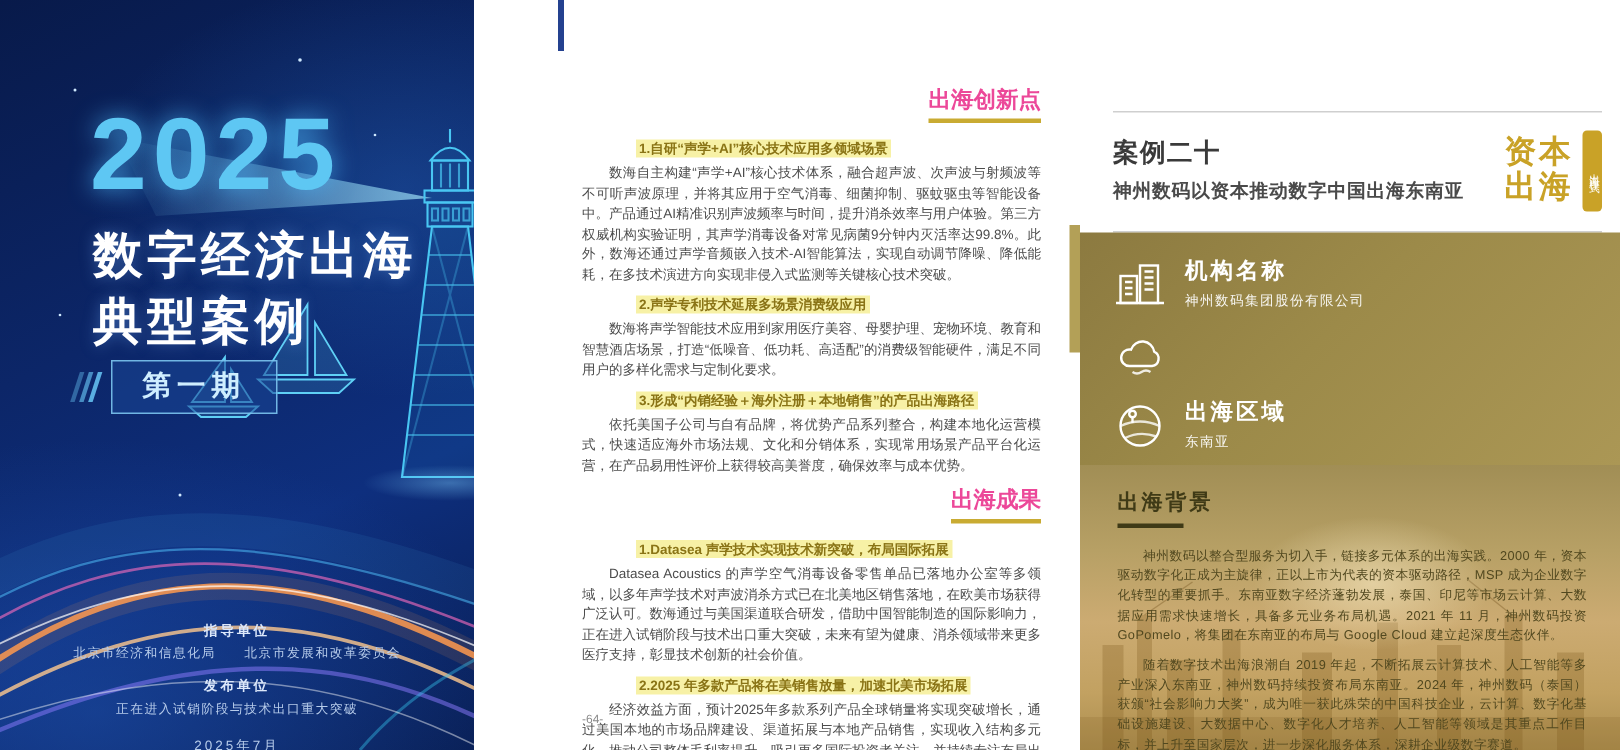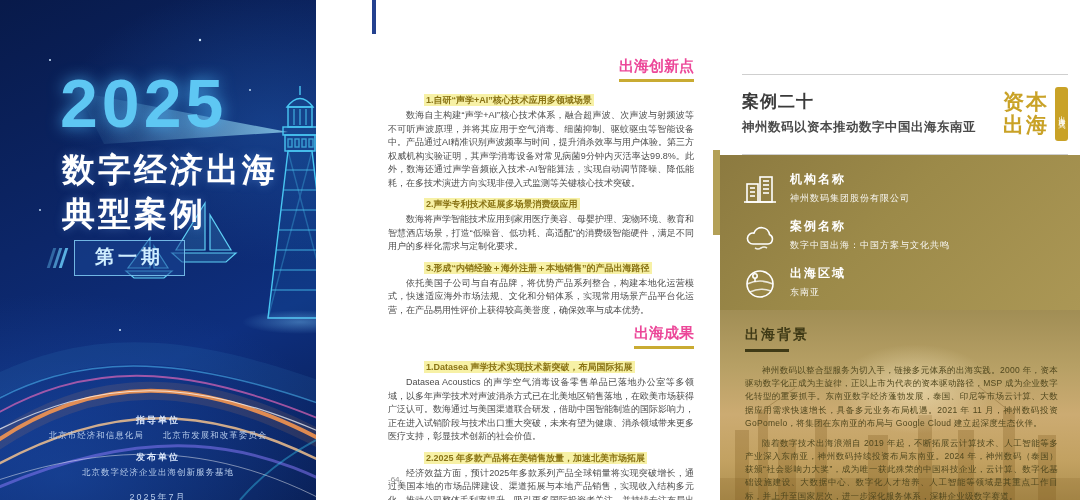--- a/index.html
+++ b/index.html
@@ -60,21 +60,21 @@
   .mode-tag { text-align:center; color:#c9a227; font-weight:800; font-size:21px;
     line-height:1.08; letter-spacing:2px; margin-top:2px; }
   .mode-ribbon { width:13px; height:54px; background:#c9a227; border-radius:3px; margin-left:6px;
     margin-top:2px; display:flex; align-items:center; justify-content:center;
     writing-mode:vertical-rl; color:#ffffff; font-size:7px; letter-spacing:2px; }
   .gold-block { position:absolute; left:0; right:0; top:155px; height:155px;
     background:linear-gradient(135deg,#8c7a40 0%, #9c8a49 45%, #ab9755 100%);
     padding:16px 20px 0 22px; }
   .info-row { display:flex; align-items:flex-start; margin-bottom:11px; }
   .info-icon { width:36px; height:36px; flex:0 0 36px; margin-right:12px; }
-  .info-label { font-size:12px; font-weight:800; color:#ffffff; letter-spacing:2px; }
+  .info-label { font-size:15px; font-weight:800; color:#ffffff; letter-spacing:2px; }
   .info-value { font-size:9px; color:rgba(255,255,255,.92); margin-top:4px; letter-spacing:1px; }
   .logo-box { position:absolute; right:18px; top:22px; width:110px; height:44px;
     background:#ffffff; border-radius:5px; display:flex; align-items:center;
     justify-content:center; gap:5px; box-shadow:0 1px 3px rgba(0,0,0,.2); }
   .logo-texts { line-height:1.1; }
   .logo-cn { font-size:10.5px; font-weight:800; color:#8c1d22; letter-spacing:1px; }
   .logo-en { font-size:6.5px; color:#c8102e; }
   .bg-section { position:absolute; left:0; right:0; top:310px; bottom:0; overflow:hidden;
     background:linear-gradient(180deg,#a18e55 0%, #b7a065 30%, #ccab72 55%, #c2a161 80%, #ab8d4e 100%); }
   .bg-sun { position:absolute; left:32%; top:18%; width:160px; height:90px;
@@ -172,21 +172,21 @@
     <div class="issue-row">
       <span class="issue-bar b1"></span>
       <span class="issue-bar b2"></span>
       <span class="issue-bar b3"></span>
       <span class="issue-badge">第一期</span>
     </div>
     <div class="cover-footer">
       <div class="cf-label">指导单位</div>
       <div class="cf-line">北京市经济和信息化局　　北京市发展和改革委员会</div>
       <div class="cf-label">发布单位</div>
-      <div class="cf-line">北京数字经济企业出海创新服务基地</div>
+      <div class="cf-line">正在进入试销阶段与技术出口重大突破</div>
       <div class="cf-date">2025年7月</div>
     </div>
   </div>
 
   <div class="page-mid">
     <div class="mid-header">
       <div class="mid-header-bar"></div>
     </div>
     <div class="mid-content">
       <div class="section-heading">
@@ -241,24 +241,20 @@
         <div>
           <div class="info-label">机构名称</div>
           <div class="info-value">神州数码集团股份有限公司</div>
         </div>
       </div>
       <div class="info-row">
         <svg class="info-icon" viewBox="0 0 36 36" stroke="#ffffff" stroke-width="1.6" fill="none">
           <path d="M11,26 a5.5,5.5 0 1 1 1,-10.9 a8,8 0 0 1 15.5,1.4 a5,5 0 0 1 -1.5,9.5 z"></path>
           <path d="M13,30 q3,2 6,0 q3,-2 6,0" opacity="0.85"></path>
         </svg>
-        <div>
-          <div class="info-label">案例名称</div>
-          <div class="info-value">数字中国出海：中国方案与文化共鸣</div>
-        </div>
       </div>
       <div class="info-row">
         <svg class="info-icon" viewBox="0 0 36 36" stroke="#ffffff" stroke-width="1.6" fill="none">
           <circle cx="18" cy="19" r="13"></circle>
           <path d="M5,19 Q18,13 31,19" opacity="0.8"></path>
           <path d="M8,27 Q18,22 29,26" opacity="0.8"></path>
           <circle cx="13" cy="11" r="2.2"></circle>
           <path d="M13,13.2 L13,17"></path>
         </svg>
         <div>

